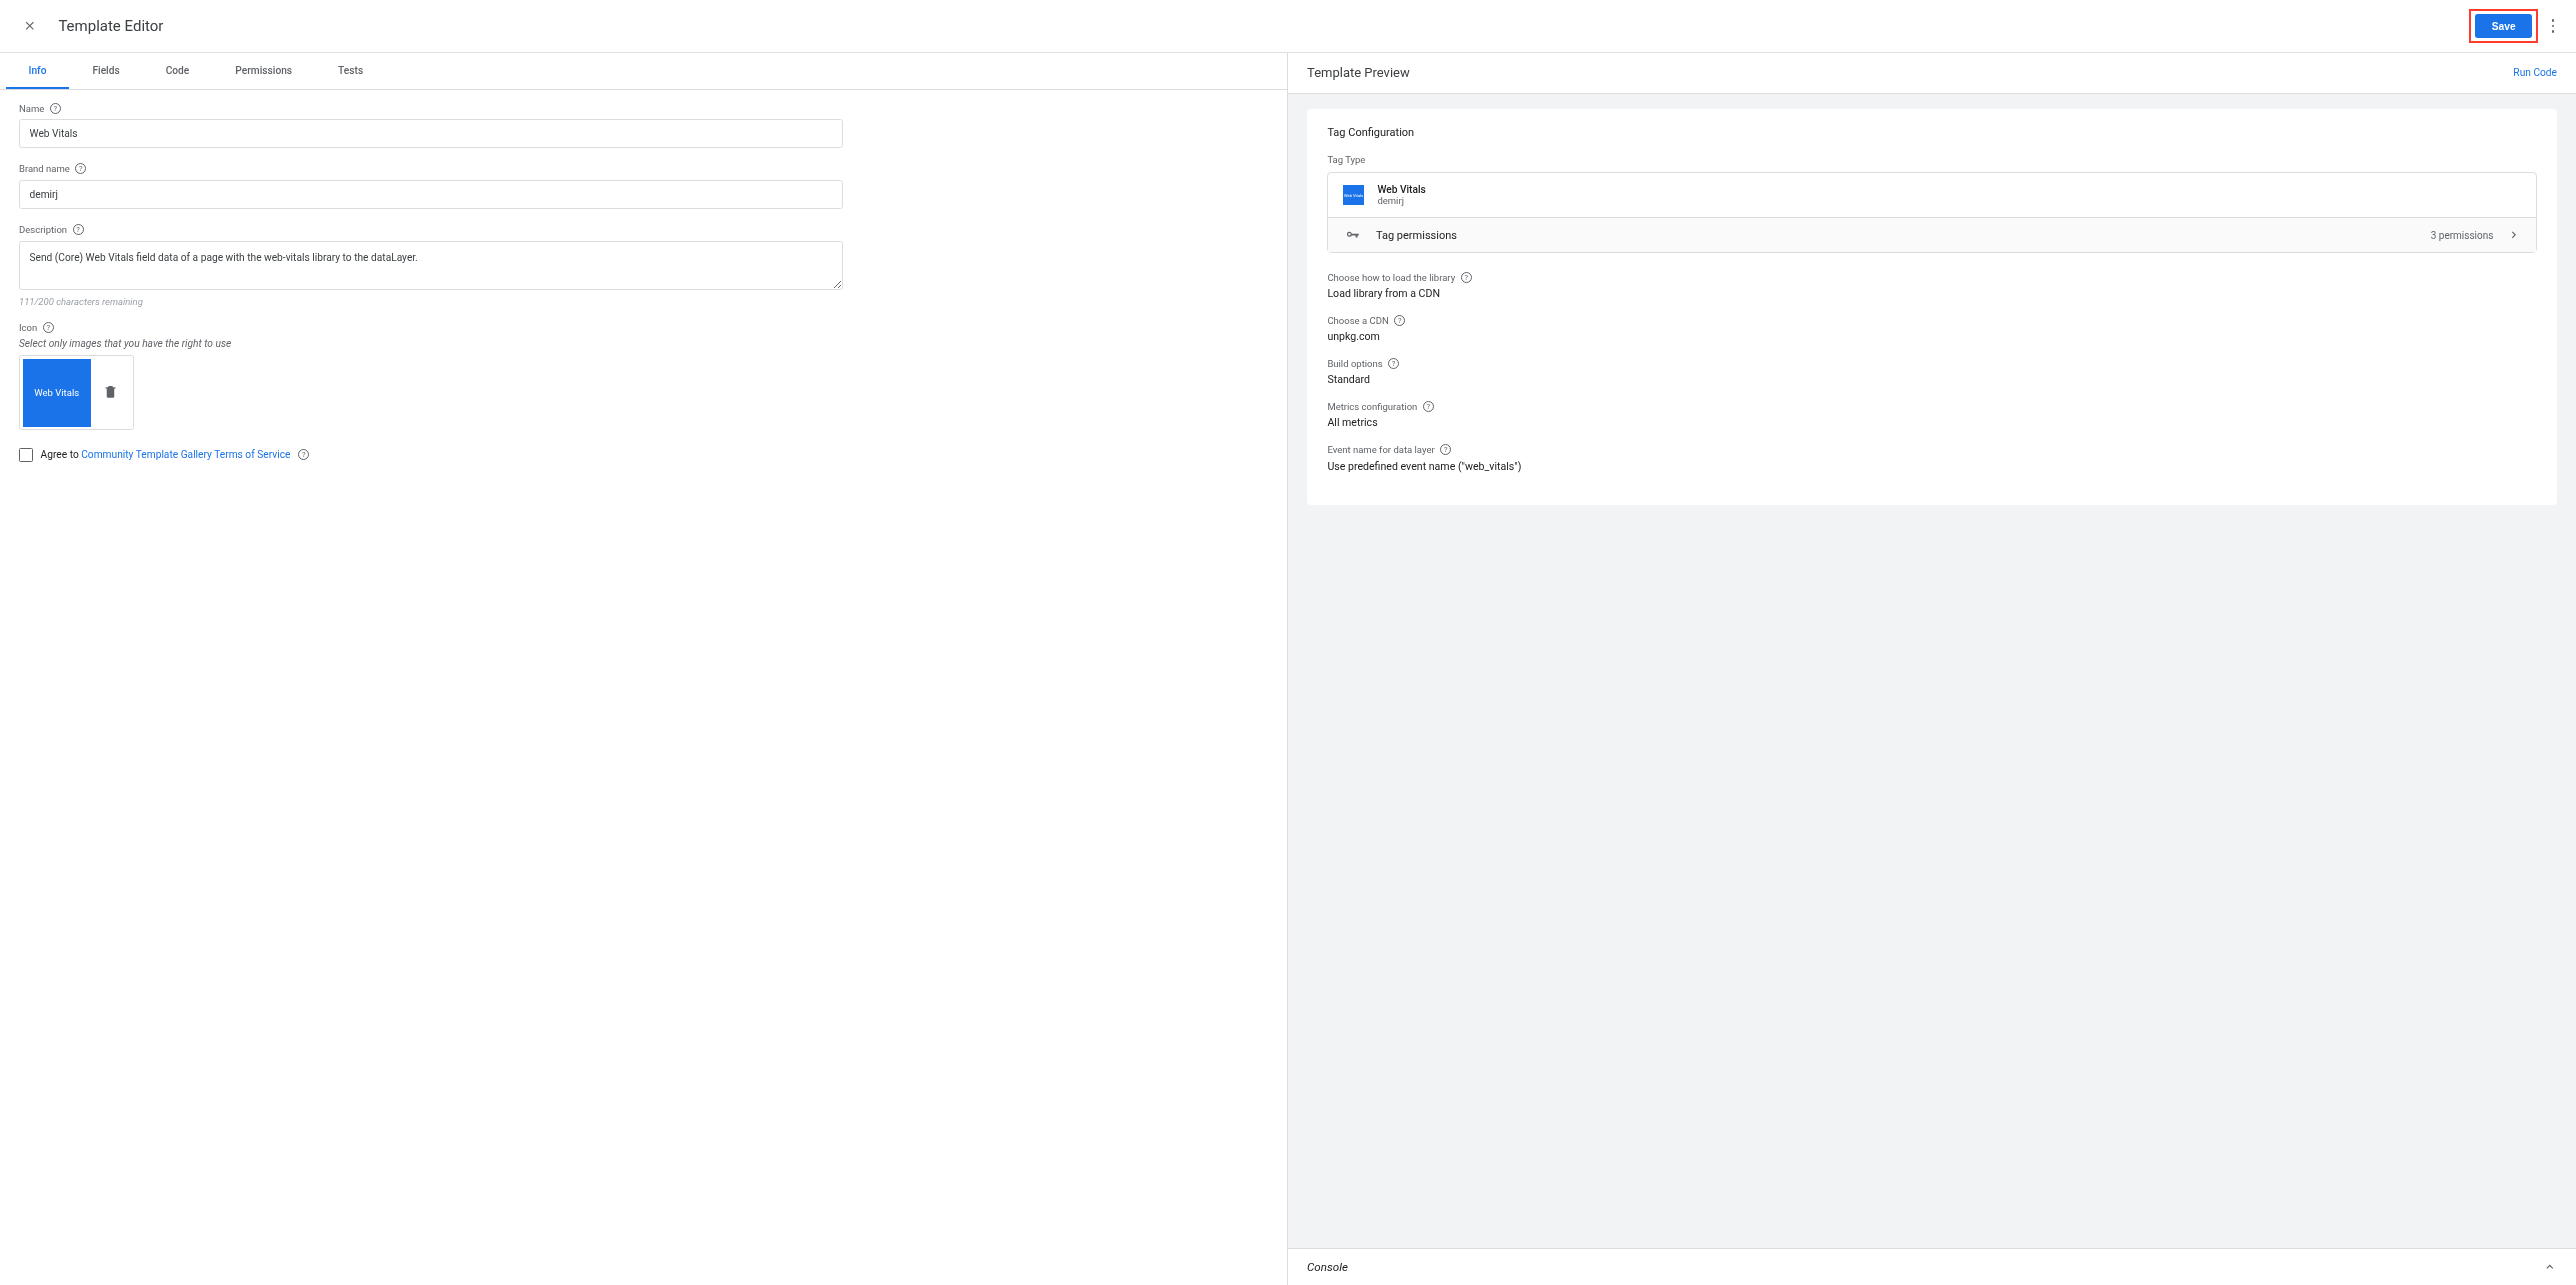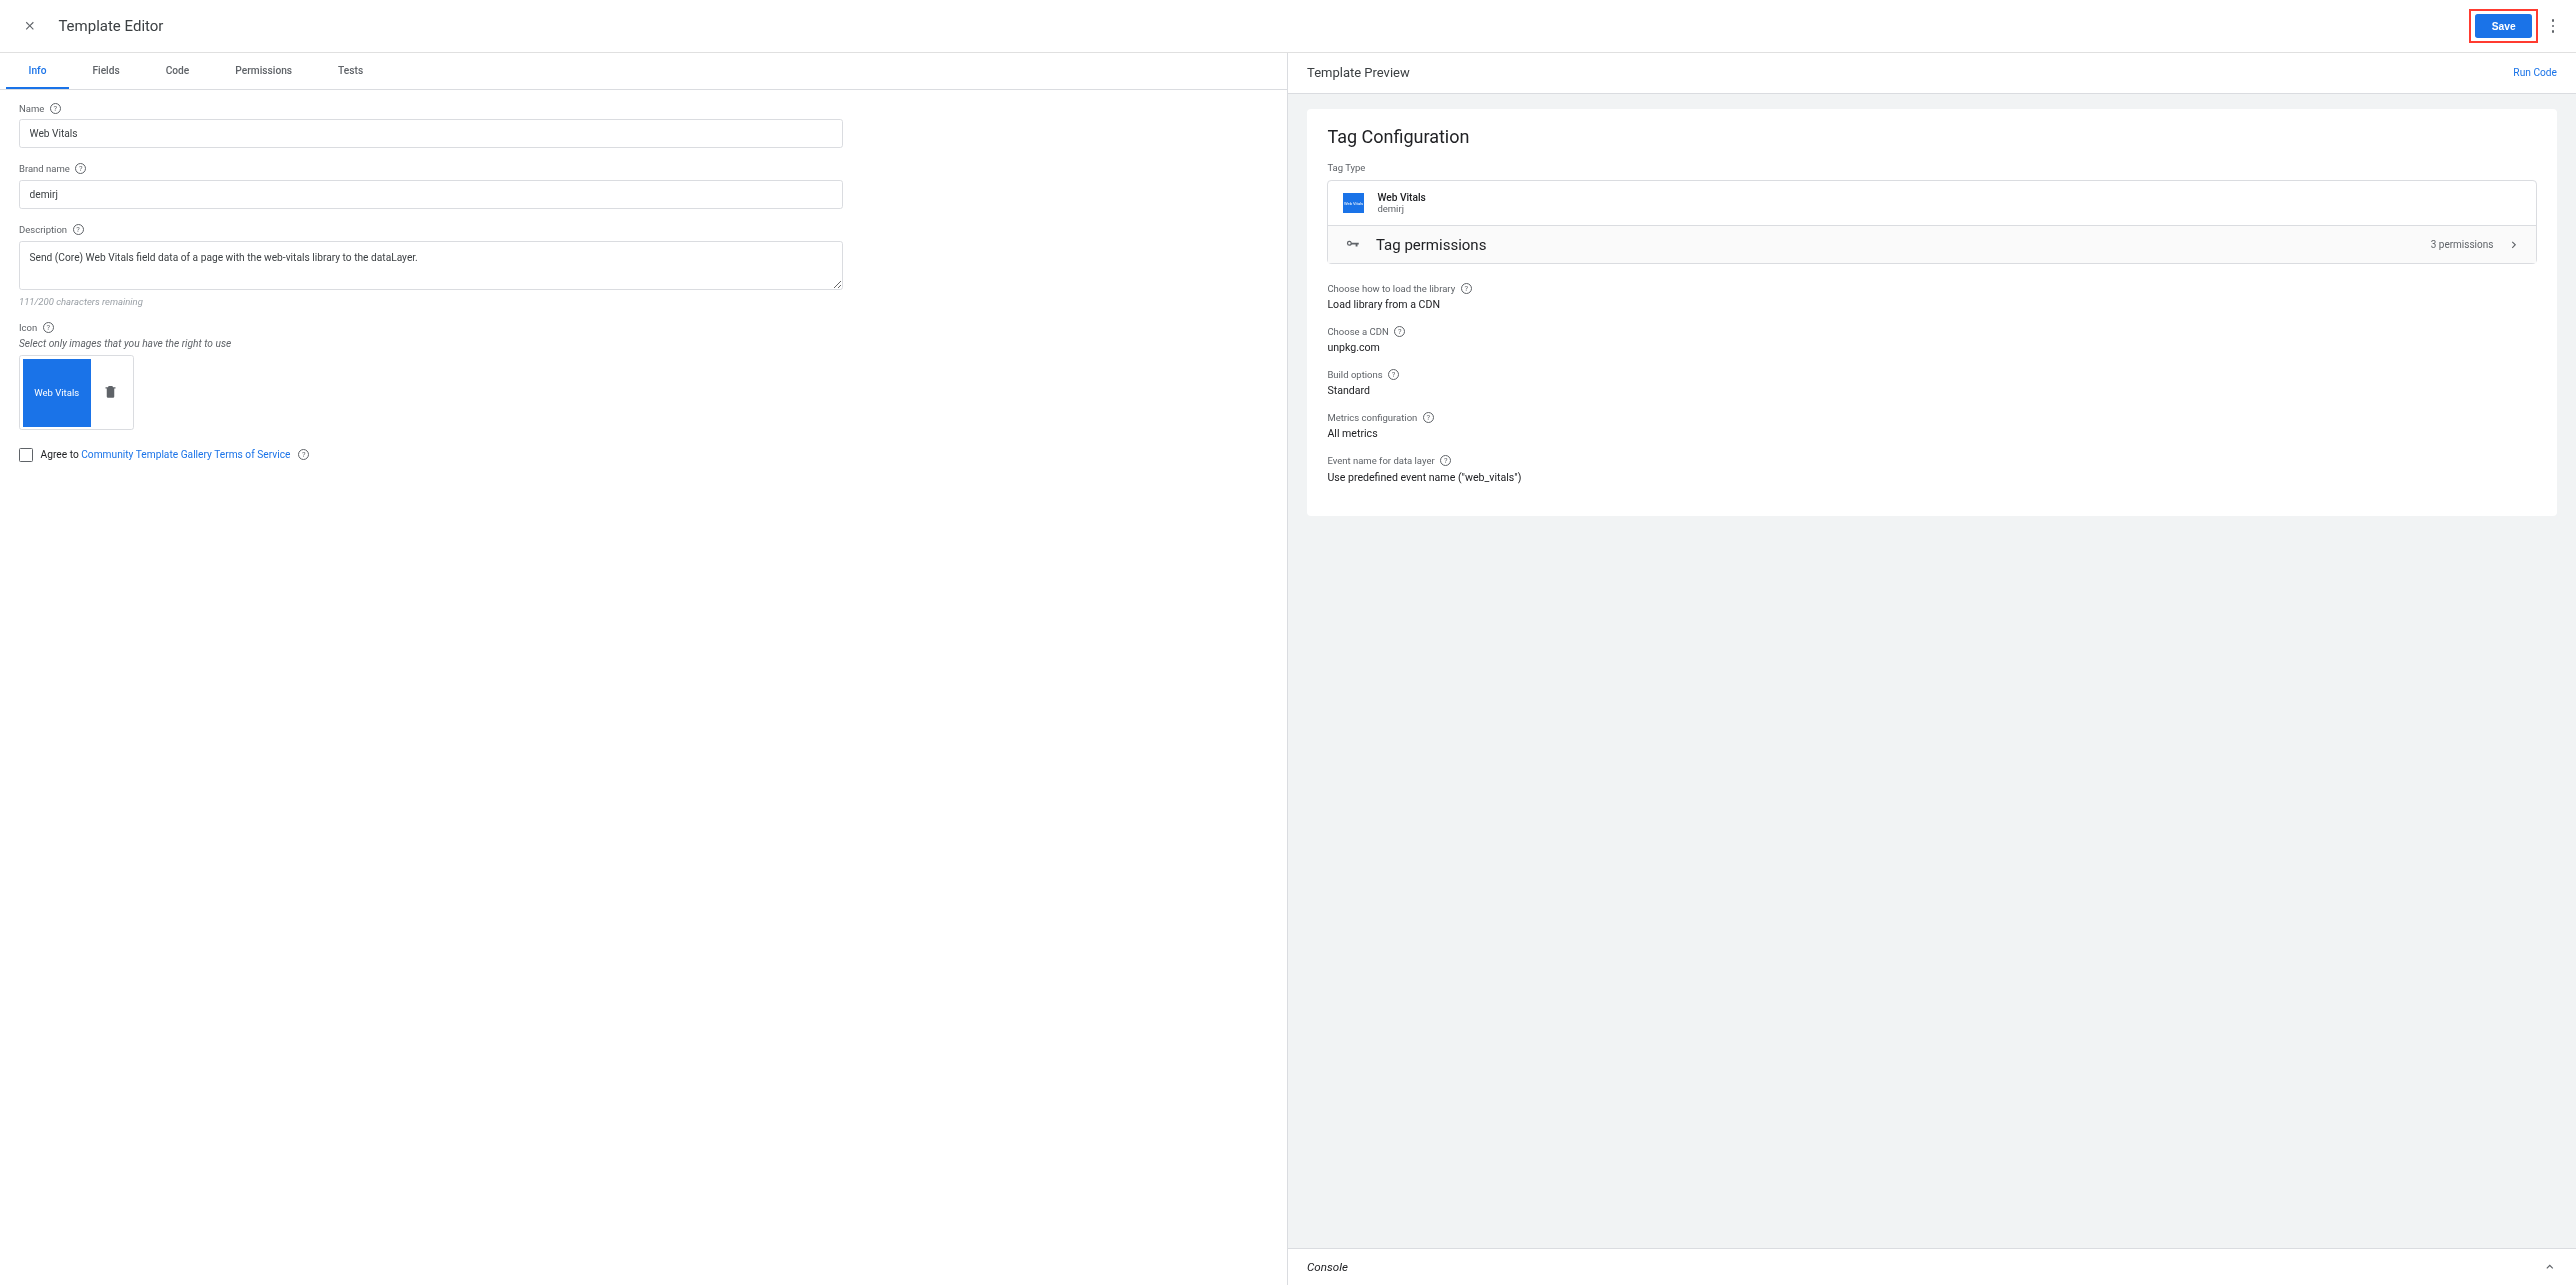--- a/index.html
+++ b/index.html
@@ -186,21 +186,21 @@
     flex: 1;
     overflow-y: auto;
     background: #f1f3f4;
     padding: 15px 19px;
   }
   .card {
     background: #fff;
     border-radius: 4.1px;
     padding: 17.7px 20.4px;
   }
-  .card-title { font-size: 18px; margin-bottom: 15px; }
+  .card-title { font-size: 11px; margin-bottom: 15px; }
   .muted-label { color: #5f6368; font-size: 9.5px; }
 
   .typebox {
     border: 0.7px solid #dadce0;
     border-radius: 4.1px;
     margin-top: 6.8px;
     margin-bottom: 19px;
   }
   .typebox-row1 {
     display: flex; align-items: center; gap: 13.6px;
@@ -215,21 +215,21 @@
   .typebox-name { font-weight: 500; font-size: 10.2px; }
   .typebox-brand { color: #5f6368; font-size: 9.5px; }
   .typebox-row2 {
     display: flex; align-items: center; gap: 13.6px;
     padding: 9.5px 15px;
     border-top: 0.7px solid #dadce0;
     background: #fafafa;
     cursor: pointer;
   }
   .key-icon { width: 19px; display:flex; justify-content:center; color: #5f6368; }
-  .perm-text { flex: 1; font-size: 15px; }
+  .perm-text { flex: 1; font-size: 11px; }
   .perm-count { color: #5f6368; font-size: 10px; }
   .chev { color: #5f6368; }
 
   .field-block { margin-bottom: 15px; }
   .field-label { display:flex; align-items:center; gap:5.5px; color:#5f6368; font-size:9.5px; margin-bottom:4.1px;}
   .field-value { font-size: 10.6px; color: #202124; }
 
   .console-bar {
     border-top: 0.7px solid #dadce0;
     padding: 11px 19px;

